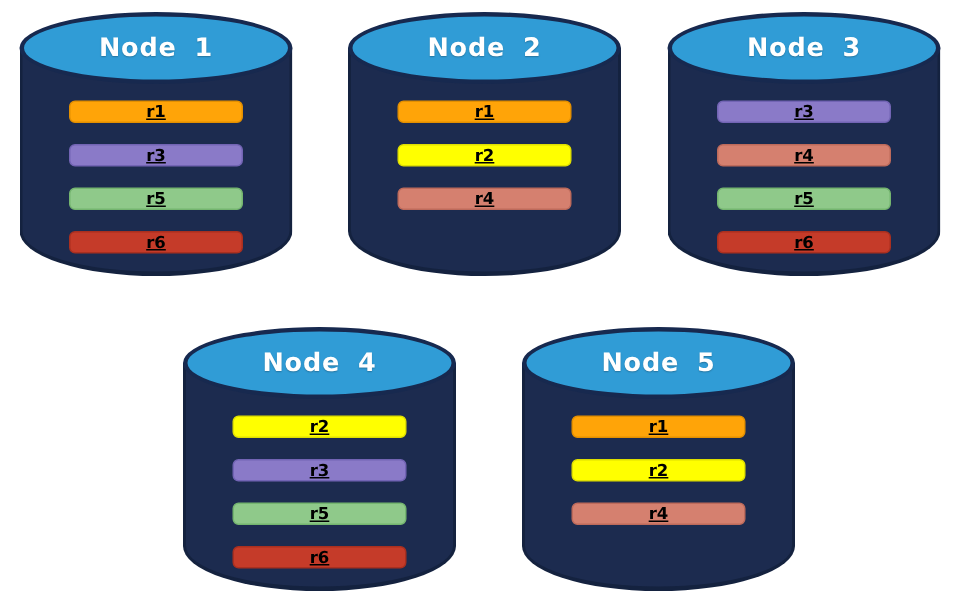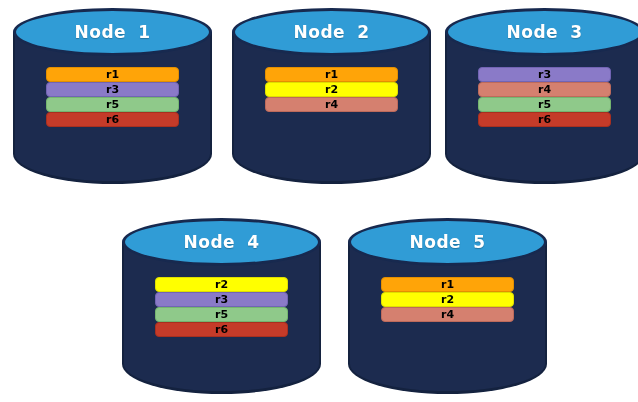--- a/index.html
+++ b/index.html
@@ -5,21 +5,21 @@
   html, body { margin: 0; padding: 0; background: #ffffff; }
   .canvas {
     position: relative;
     width: 638px;
     height: 402px;
     background: #ffffff;
     overflow: hidden;
     font-family: "DejaVu Sans", "Liberation Sans", sans-serif;
   }
   
-  .cyl { position: absolute; width: 199px; height: 176px; }
+  .cyl { position: absolute; width: 182px; height: 176px; }
   .cyl--1 { left: 13px;  top: 8px; }
   .cyl--2 { left: 232px; top: 8px; }
   .cyl--3 { left: 445px; top: 8px; }
   .cyl--4 { left: 122px; top: 218px; }
   .cyl--5 { left: 348px; top: 218px; }
 
   .cyl-body {
     position: absolute;
     left: 0; right: 0; top: 24px; bottom: 0;
     border-style: solid;
@@ -48,22 +48,23 @@
     align-items: baseline;
     text-shadow: 0 1px 1px rgba(0,0,0,0.25);
   }
   .cyl-title .t-num { margin-left: 12px; }
 
   .bars {
     position: absolute;
     left: 33px; right: 33px; top: 59px;
     display: flex;
     flex-direction: column;
-    gap: 0;
+    gap: 14px;
     z-index: 3;
+    text-decoration: underline;
   }
   .bar {
     height: 15px;
     border: 1px solid;
     border-radius: 4px;
     box-sizing: border-box;
     display: flex;
     align-items: center;
     justify-content: center;
     font-size: 11px;

